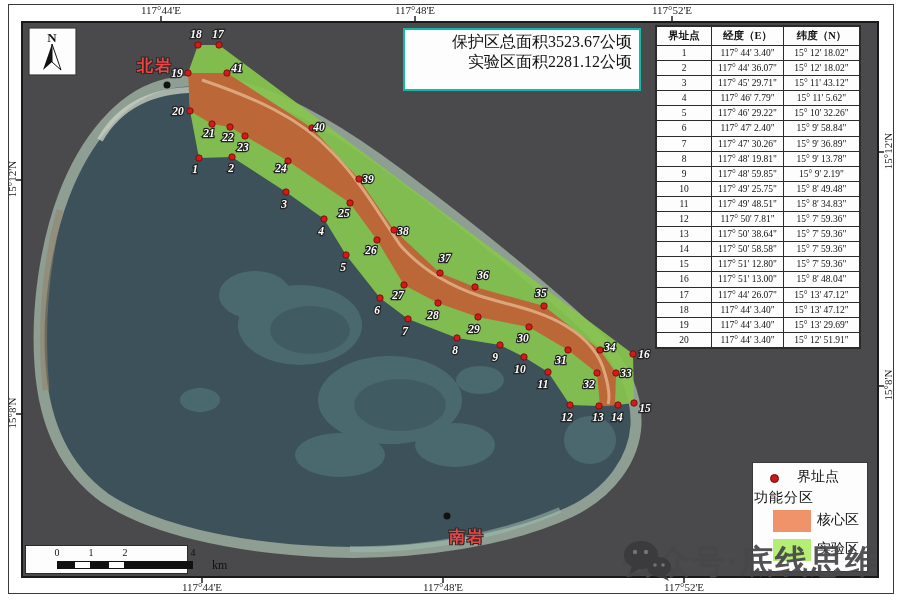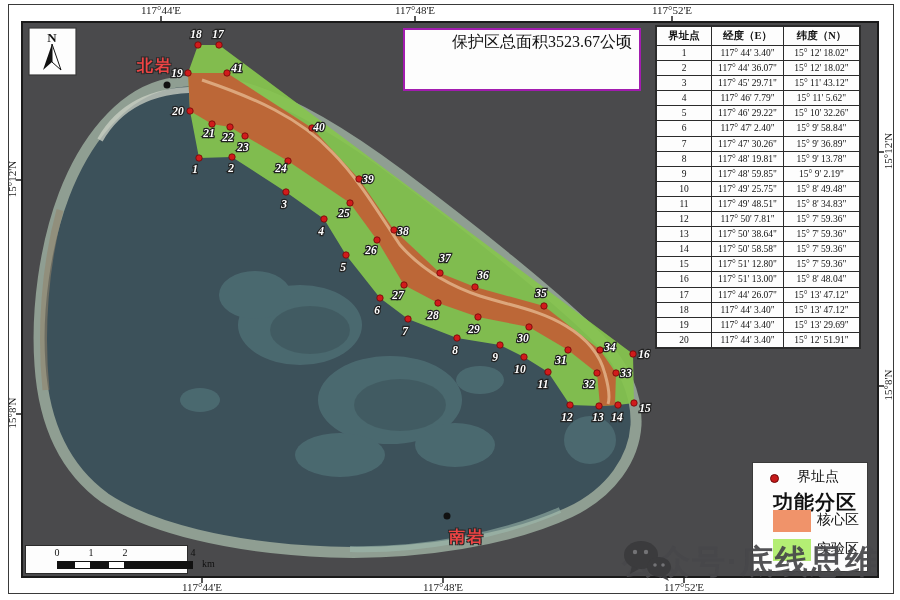--- a/index.html
+++ b/index.html
@@ -4,45 +4,45 @@
 <style>
   html,body{margin:0;padding:0;background:#e9e9e9;}
   .page{position:relative;width:900px;height:600px;background:#ffffff;overflow:hidden;
         font-family:"Liberation Serif",serif;}
   .outer-border{position:absolute;left:8px;top:4px;width:884px;height:588px;
         border:1px solid #3a3a3a;pointer-events:none;}
   svg{position:absolute;left:0;top:0;}
   .axis-label{position:absolute;width:70px;text-align:center;font-size:11px;color:#1c1c1c;}
   .axis-label.vert{transform:rotate(-90deg);}
   .title-box{position:absolute;left:403px;top:28px;width:238px;height:63px;background:#fdfdfd;
-        border:2px solid #a21caf;text-align:right;padding:2px 7px 0 0;box-sizing:border-box;
+        border:2px solid #14b8a6;text-align:right;padding:2px 7px 0 0;box-sizing:border-box;
         font-size:16px;line-height:20px;color:#111;}
   .coord-table{position:absolute;left:655px;top:25px;width:206px;background:#fdfdfd;
         border:2px solid #2b2b2b;box-sizing:border-box;color:#111;}
   .t-row{display:grid;grid-template-columns:54px 72px 76px;}
   .t-row > span{border-top:1px solid #2b2b2b;border-left:1px solid #2b2b2b;
         font-size:9.5px;line-height:14.1px;height:14.1px;text-align:center;overflow:hidden;white-space:nowrap;}
   .t-row > span:first-child{border-left:none;}
   .t-row.head > span{border-top:none;font-weight:bold;font-size:10.5px;line-height:18px;height:18px;}
   .legend{position:absolute;left:752px;top:462px;width:116px;height:110px;background:#fdfdfd;
         border:1.5px solid #3a3a3a;box-sizing:border-box;color:#111;}
   .legend .dot-row{position:absolute;left:0;top:5px;width:100%;height:18px;}
   .legend .dot{position:absolute;left:17px;top:6px;width:7px;height:7px;border-radius:50%;
         background:#c61a1a;border:1px solid #6d0808;}
   .legend .dot-label{position:absolute;left:44px;top:0;font-size:14px;}
-  .legend .group-title{position:absolute;left:20px;top:26px;font-size:20px;font-weight:bold;letter-spacing:1px;}
+  .legend .group-title{position:absolute;left:1px;top:26px;font-size:14px;font-weight:normal;letter-spacing:1px;}
   .legend .item{position:absolute;left:12px;width:100%;height:26px;}
   .legend .swatch{position:absolute;left:8px;top:1px;width:38px;height:22px;}
   .legend .item-label{position:absolute;left:52px;top:2px;font-size:14px;}
   .place-label{position:absolute;color:#ef4444;font-size:16px;font-weight:bold;letter-spacing:2px;
         text-shadow:-1px -1px 0 #2a2a2a,1px -1px 0 #2a2a2a,-1px 1px 0 #2a2a2a,1px 1px 0 #2a2a2a;}
   .scalebar{position:absolute;left:25px;top:545px;width:163px;height:29px;background:#fdfdfd;
         border:1px solid #2b2b2b;box-sizing:border-box;}
   .scalebar .num{position:absolute;top:1px;font-size:10px;color:#111;transform:translateX(-50%);}
-  .scalebar .unit{position:absolute;left:176px;top:12px;font-size:10px;color:#111;}
+  .scalebar .unit{position:absolute;left:186px;top:12px;font-size:12px;color:#111;}
   .sb-seg{position:absolute;top:15px;height:8px;border:1px solid #111;box-sizing:border-box;}
   .watermark{position:absolute;left:622px;top:540px;display:flex;align-items:center;gap:8px;
         color:#47474a;opacity:0.93;z-index:30;}
   .watermark .wm-text{font-size:33px;font-weight:bold;letter-spacing:2px;white-space:nowrap;
         font-family:"Liberation Sans",sans-serif;}
 </style>
 </head>
 <body>
 
 <div class="page">
@@ -192,20 +192,21 @@
       <polygon points="52,44 61,70 52,62" fill="#fff" stroke="#111" stroke-width="1"></polygon>
     </g>
 
     <rect x="22" y="22" width="856" height="555" fill="none" stroke="#1a1a1a" stroke-width="2"></rect>
   </svg>
 
   <div class="outer-border"></div>
 
   <div class="title-box">
     <div>保护区总面积3523.67公顷</div>
+    <div>实验区面积2281.12公顷</div>
   </div>
 
   <div class="coord-table" id="coord-table">
       <div class="t-row head">
         <span>界址点</span>
         <span>经度（E）</span>
         <span>纬度（N）</span>
       </div>
       <div class="t-row">
         <span>1</span>

